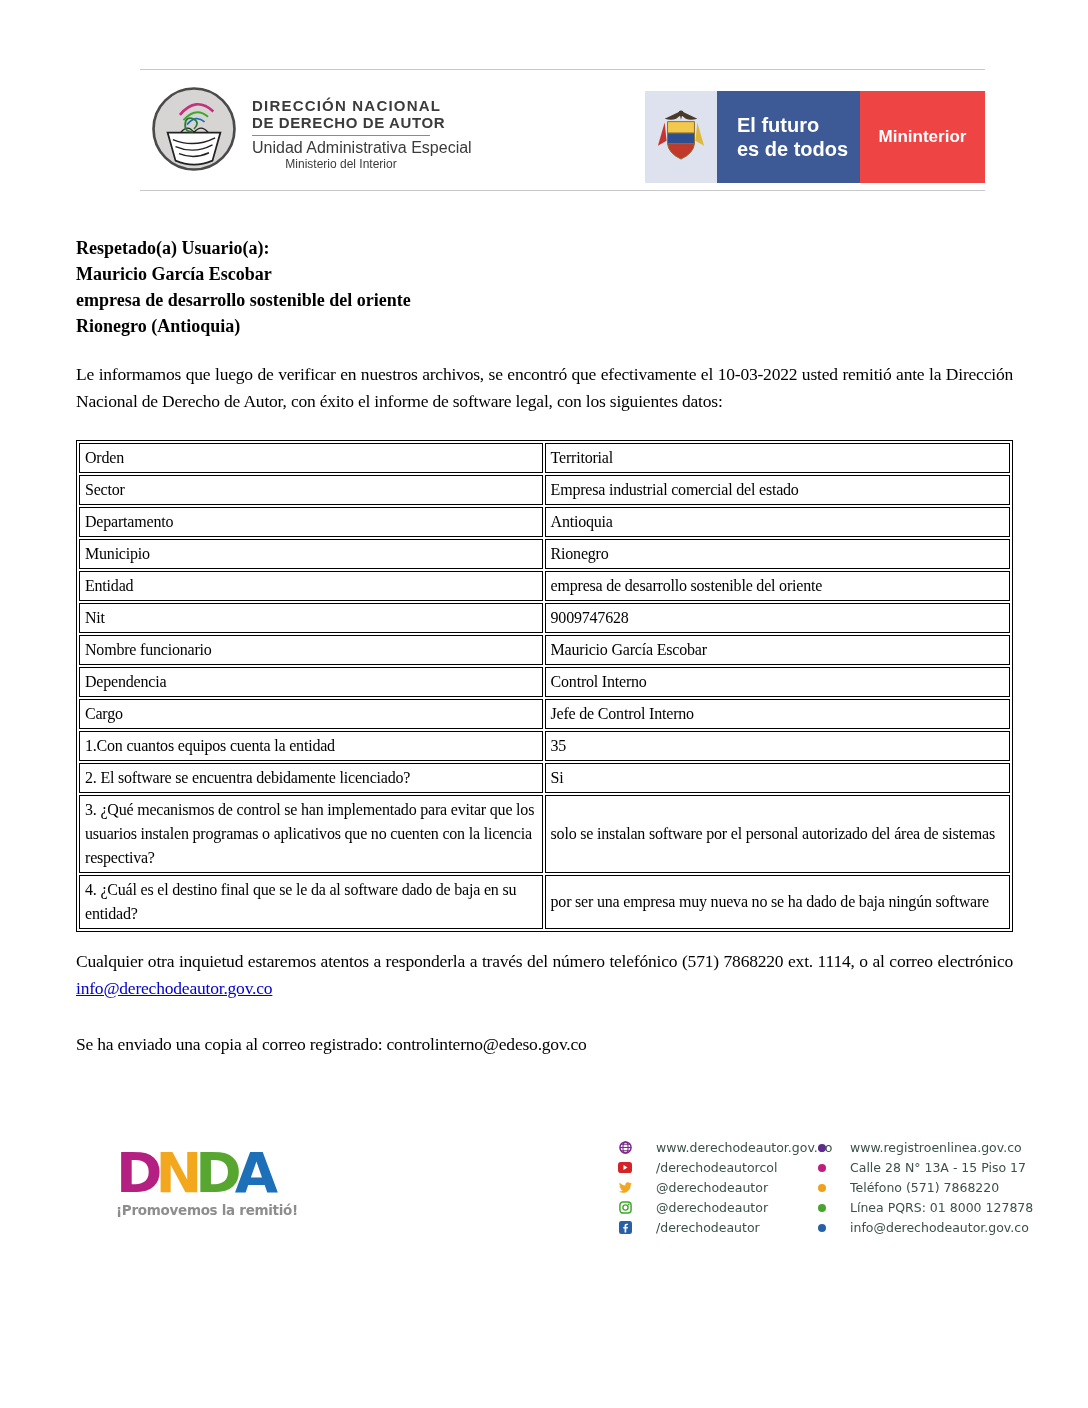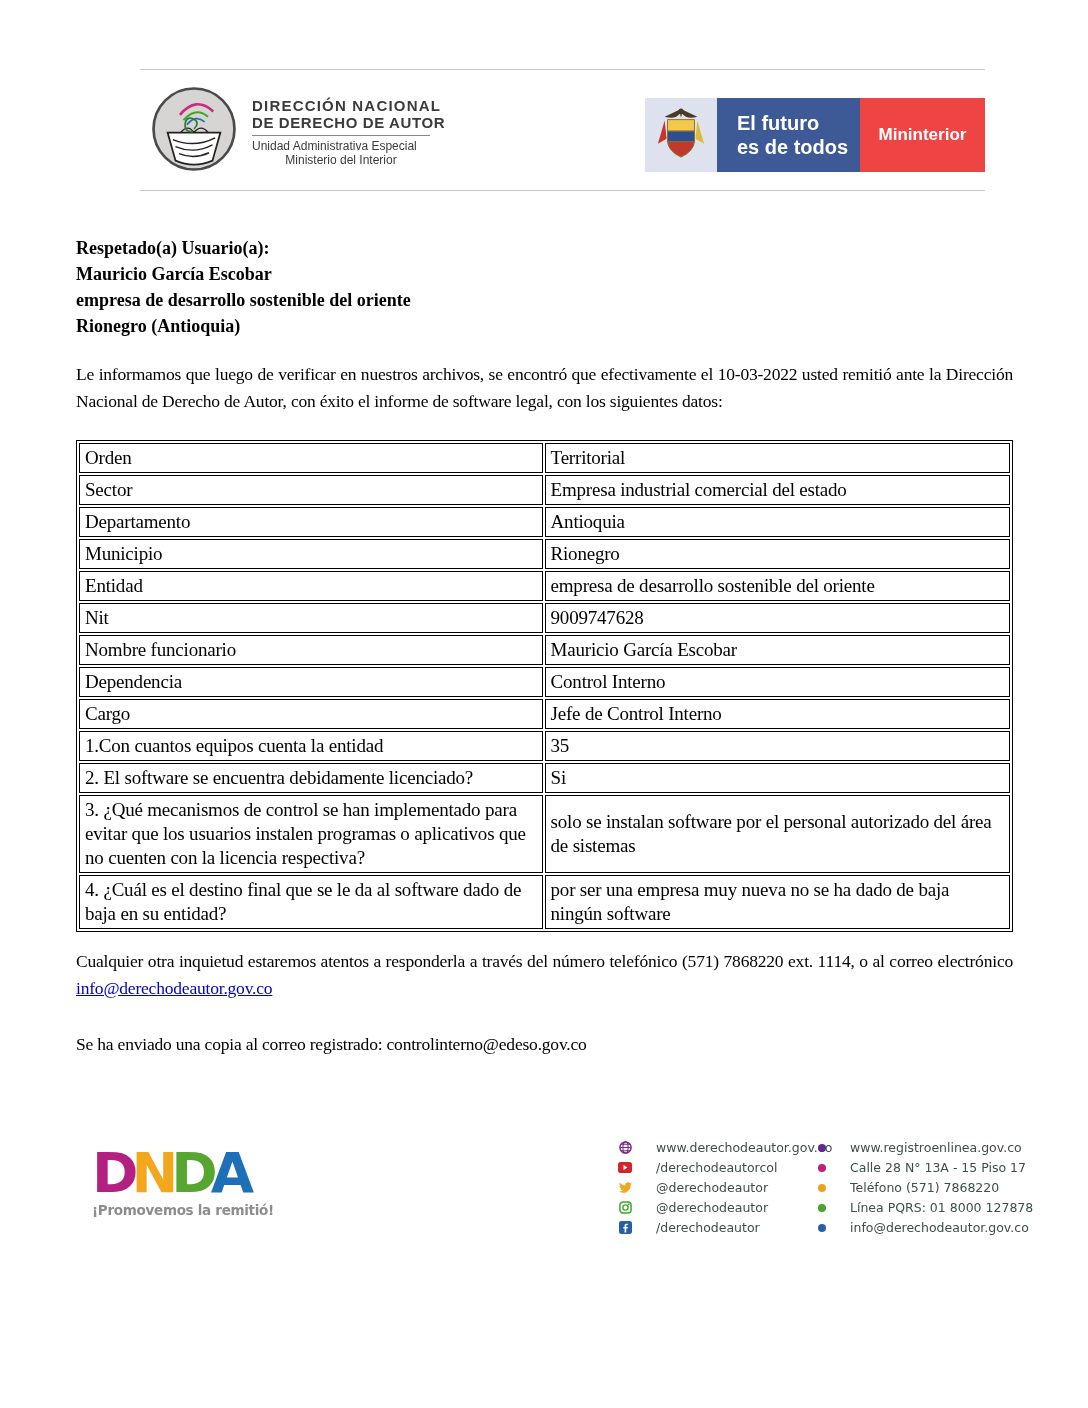--- a/index.html
+++ b/index.html
@@ -12,47 +12,47 @@
   .rule-top { margin-top:69px; }
   .rule-bottom { margin-top:5px; }
 
   .header-row { display:flex; justify-content:space-between; align-items:flex-start;
     margin:15px 103px 0 150px; height:100px; }
   .seal-group { display:flex; align-items:flex-start; gap:14px; }
   .seal-text { margin-top:12px; font-family:"Liberation Sans",sans-serif; color:#3b3b3b; width:170px; }
   .seal-l1 { font-weight:bold; font-size:15px; letter-spacing:1.2px; white-space:nowrap; }
   .seal-l2 { font-weight:bold; font-size:15px; letter-spacing:0.6px; white-space:nowrap; }
   .seal-div { height:1px; background:#8a8a8a; margin:4px 0 3px 0; width:178px; }
-  .seal-l3 { font-size:12px; white-space:nowrap; }
+  .seal-l3 { font-size:16px; white-space:nowrap; }
   .seal-l4 { font-size:12px; text-align:center; width:178px; }
 
-  .banner { display:flex; height:74px; margin-top:13px; font-family:"Liberation Sans",sans-serif;padding-left:8px; }
+  .banner { display:flex; height:92px; margin-top:6px; font-family:"Liberation Sans",sans-serif;padding-left:8px; }
   .banner-coat { width:72px; display:flex; align-items:center; justify-content:center; }
   .banner-slogan { width:143px; color:#fff; font-weight:bold; font-size:20px; line-height:24px;
     display:flex; flex-direction:column; justify-content:center; padding-left:20px; }
   .banner-min { width:125px; color:#fff; font-weight:bold; font-size:17px;
     display:flex; align-items:center; justify-content:center; }
 
   .doc-title { margin-top:26px; text-align:center; font-weight:bold; font-size:21px; letter-spacing:-0.3px; }
 
   .greeting { margin:44px 76px 0 76px; font-weight:bold; font-size:18px; line-height:26px; }
 
   .para { margin:22px 75px 0 76px; font-size:17.5px; line-height:26.5px; text-align:justify; letter-spacing:-0.2px; }
 
   table.data { margin:26px 0 0 76px; width:937px; border:1px solid #000;
-    border-collapse:separate; border-spacing:2px; font-size:19px; }
+    border-collapse:separate; border-spacing:2px; font-size:16px; }
   table.data td { border:1px solid #000; padding:2px 5px; line-height:24px; vertical-align:middle; letter-spacing:-0.2px; }
   td.c-label { width:49.9%; }
 
   .contact-para { margin-top:16px; }
   .copy-para { margin-top:30px; text-align:left; }
   .email-link { color:#0000cc; text-decoration:underline; cursor:pointer; }
 
   .footer { position:relative; margin-top:80px; height:120px; font-family:"DejaVu Sans",sans-serif; }
-  .dnda { position:absolute; left:92px; top:10px; }
+  .dnda { position:absolute; left:116px; top:10px; }
   .dnda-letters { font-weight:bold; font-size:56px; line-height:50px; letter-spacing:-7px; }
   .dnda-tagline { font-weight:bold; font-size:13.5px; color:#8d8d8d; margin-top:4px; letter-spacing:-0.3px; }
 
   .flist { position:absolute; top:0; width:200px; }
   .flist.social { left:618px; }
   .flist.contact { left:818px; }
   .fitem { display:flex; align-items:center; gap:24px; font-size:12.5px; line-height:20px;
     color:#3c4f48; white-space:nowrap; }
   .icon-box { width:14px; height:14px; display:inline-flex; align-items:center; justify-content:center; flex:none; }
   .bullet { width:8px; height:8px; border-radius:50%; display:inline-block; flex:none; }

